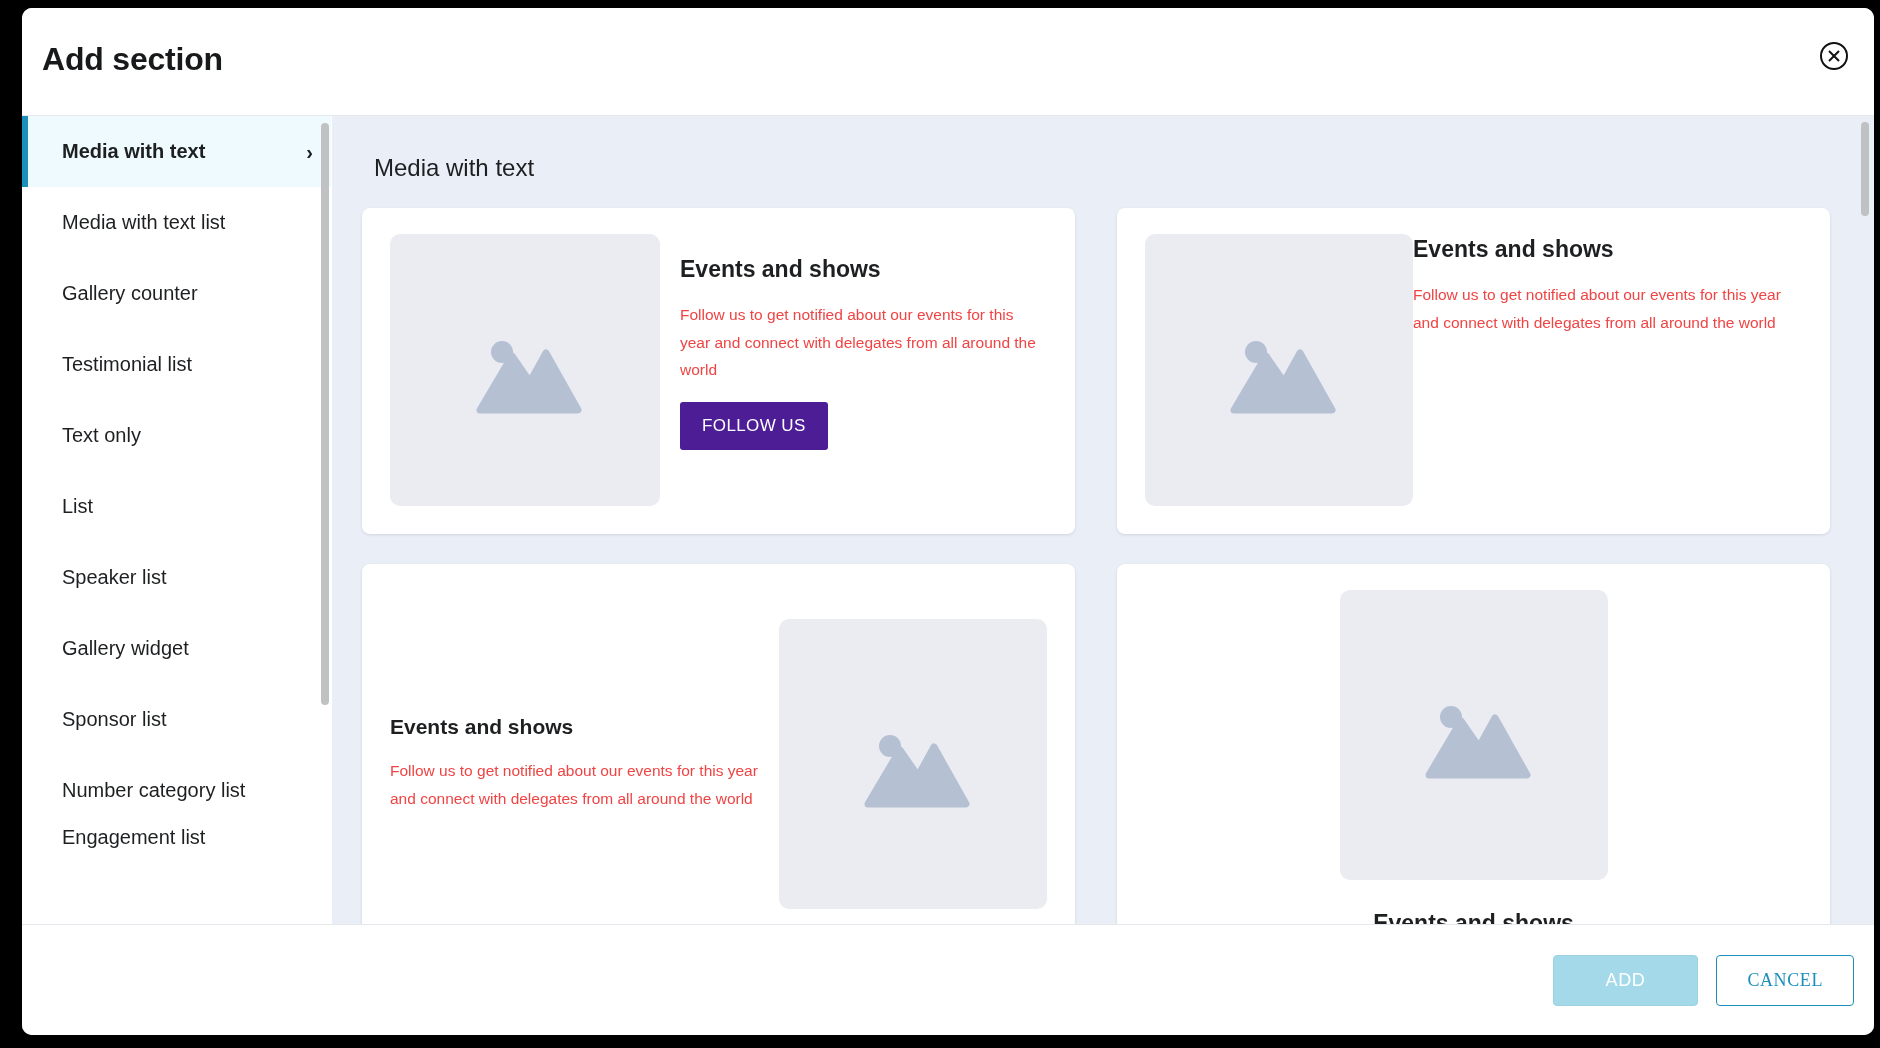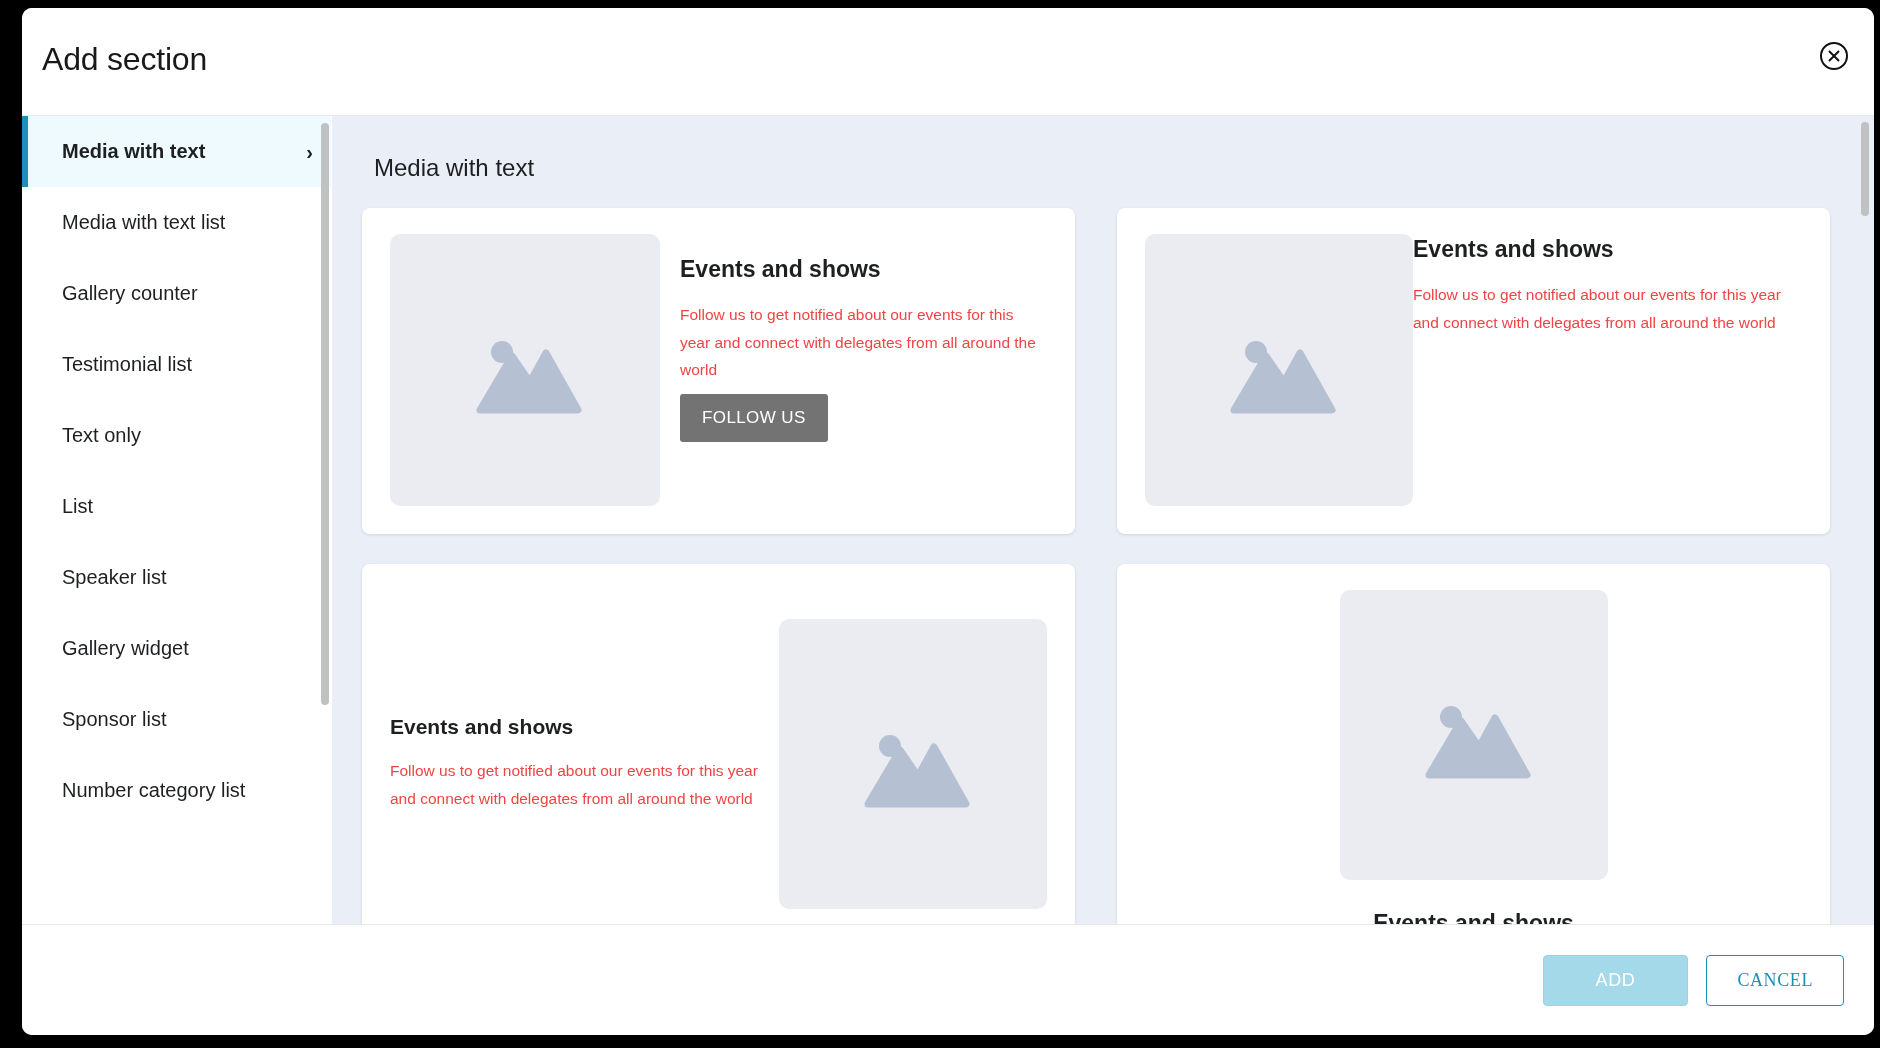--- a/index.html
+++ b/index.html
@@ -37,21 +37,21 @@
     width: 100%;
     height: 108px;
     background: #ffffff;
     border-bottom: 1px solid #e4e7ec;
   }
   .modal-title {
     position: absolute;
     left: 20px;
     top: 33px;
     font-size: 32px;
-    font-weight: normal;
+    font-weight: bold;
     color: #18191b;
     letter-spacing: -0.2px;
   }
   .close-btn {
     position: absolute;
     right: 22px;
     top: 30px;
     width: 36px; height: 36px;
     cursor: pointer;
     display: flex; align-items: center; justify-content: center;
@@ -181,23 +181,23 @@
   }
   .card-title.sm { font-size: 21px; }
   .card-desc {
     font-size: 15.5px;
     line-height: 1.78;
     color: #ef4444;
     max-width: 392px;
   }
   .card-desc.narrow { max-width: 392px; }
   .follow-btn {
-    margin-top: 10px;
+    margin-top: 18px;
     display: inline-block;
-    background: #737373;
+    background: #4c1d95;
     color: #ffffff;
     font-size: 17px;
     letter-spacing: 0.4px;
     padding: 14px 22px;
     border: none;
     border-radius: 3px;
     cursor: pointer;
     font-family: "Liberation Sans", sans-serif;
   }
 
@@ -229,21 +229,21 @@
   
   .modal-footer {
     position: absolute;
     left: 0; right: 0; bottom: 0;
     height: 111px;
     background: #ffffff;
     border-top: 1px solid #e4e7ec;
     display: flex;
     align-items: center;
     justify-content: flex-end;
-    padding-right: 30px;
+    padding-right: 20px;
     gap: 18px;
   }
   .btn-add {
     background: #a3d9e8;
     color: #ffffff;
     border: 1px solid #9ed2e2;
     border-radius: 4px;
     font-size: 18px;
     letter-spacing: 0.6px;
     padding: 14px 52px;
@@ -320,20 +320,23 @@
           </div>
 
           <div class="side-item">
             <span>Sponsor list</span>
           </div>
 
           <div class="side-item">
             <span>Number category list</span>
           </div>
 
+          <div class="side-item partial">
+            <span>Engagement list</span>
+          </div>
 
         </div>
         <div class="sidebar-scrollbar"></div>
       </div>
 
       <div class="content">
         <div class="content-inner">
 
           <div class="content-heading">Media with text</div>
 

